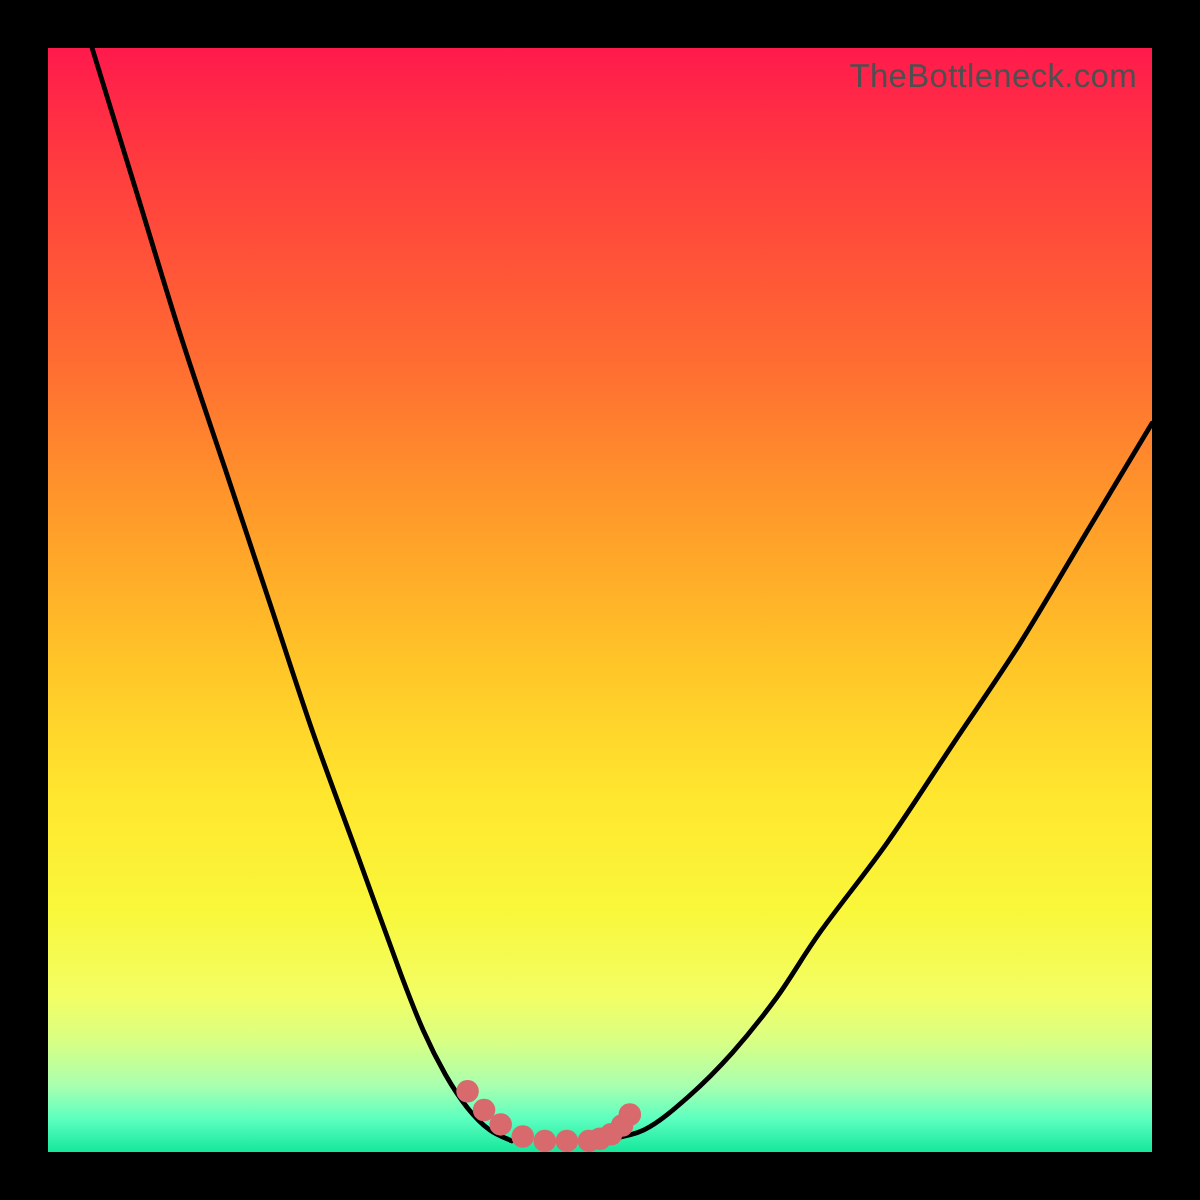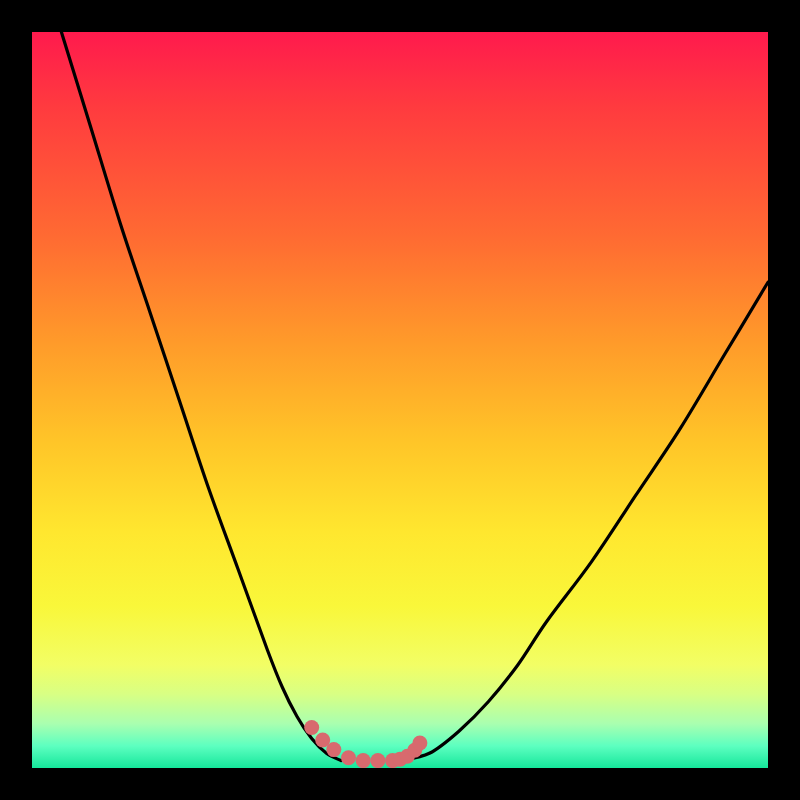--- a/index.html
+++ b/index.html
@@ -60,20 +60,21 @@
     height: 736px;
     pointer-events: none;
   }
 </style>
 </head>
 <body>
 
 <div class="frame">
   <div class="plot">
 
+    <div class="watermark">TheBottleneck.com</div>
 
     <svg class="curves" viewBox="0 0 736 736" preserveAspectRatio="none">
       <path id="left-curve-path" fill="none" stroke="#000" stroke-width="3.2" stroke-linecap="round" d="M 29.4 0.0 C 34.3 15.9, 49.1 63.8, 58.9 95.7 C 68.7 127.6, 78.5 160.7, 88.3 191.4 C 98.1 222.0, 107.9 250.2, 117.8 279.7 C 127.6 309.1, 137.4 338.6, 147.2 368.0 C 157.0 397.4, 166.8 428.1, 176.6 456.3 C 186.5 484.5, 196.3 510.3, 206.1 537.3 C 215.9 564.3, 228.2 598.6, 235.5 618.2 C 242.9 637.9, 245.3 644.0, 250.2 655.0 C 255.1 666.1, 260.1 675.9, 265.0 684.5 C 269.9 693.1, 274.8 700.4, 279.7 706.6 C 284.6 712.7, 289.5 717.6, 294.4 721.3 C 299.3 725.0, 306.7 727.4, 309.1 728.6"></path>
       <path id="right-curve-path" fill="none" stroke="#000" stroke-width="3.2" stroke-linecap="round" d="M 368.0 728.6 C 372.9 727.4, 387.6 726.2, 397.4 721.3 C 407.3 716.4, 417.1 707.8, 426.9 699.2 C 436.7 690.6, 446.5 680.8, 456.3 669.8 C 466.1 658.7, 475.9 646.5, 485.8 633.0 C 495.6 619.5, 502.9 606.0, 515.2 588.8 C 527.5 571.6, 544.6 550.8, 559.4 529.9 C 574.1 509.1, 588.8 485.8, 603.5 463.7 C 618.2 441.6, 633.0 420.7, 647.7 397.4 C 662.4 374.1, 677.1 348.4, 691.8 323.8 C 706.6 299.3, 728.6 262.5, 736.0 250.2"></path>
       <g id="markers">
           <circle cx="279.7" cy="695.5" r="7.5" fill="#d86a6e"></circle>
           <circle cx="290.7" cy="708.0" r="7.5" fill="#d86a6e"></circle>
           <circle cx="301.8" cy="717.6" r="7.5" fill="#d86a6e"></circle>
           <circle cx="316.5" cy="725.7" r="7.5" fill="#d86a6e"></circle>
           <circle cx="331.2" cy="728.6" r="7.5" fill="#d86a6e"></circle>

